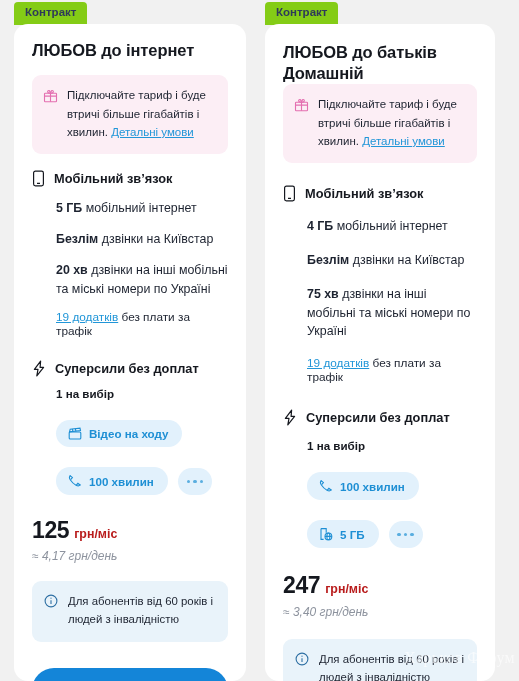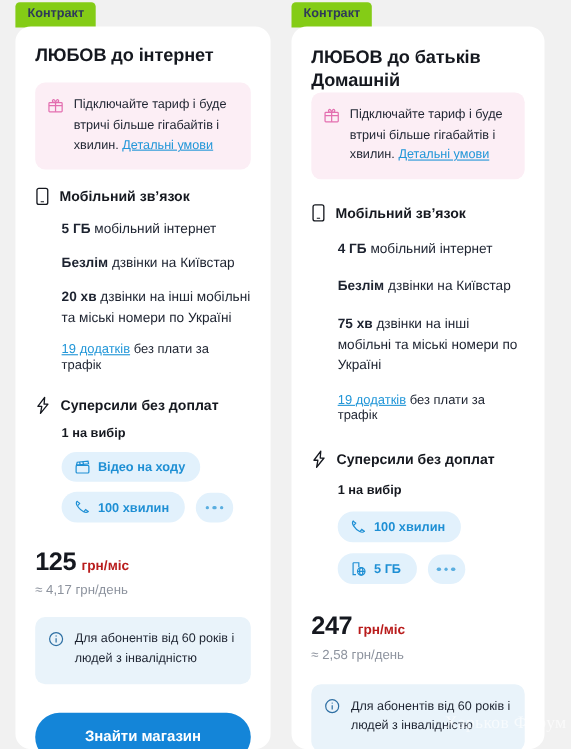--- a/index.html
+++ b/index.html
@@ -98,21 +98,21 @@
   }
 
   
   .choose {
     font-size: 11.6px;
     font-weight: bold;
     color: #15181f;
     padding-left: 24px;
   }
   .chips { padding-left: 24px; }
-  .chip-line { display: flex; align-items: center; gap: 10px; }
+  .chip-line { display: flex; align-items: center; gap: 10px; margin-top: 20px; }
   .chip {
     display: inline-flex;
     align-items: center;
     gap: 7px;
     background: #e2f1fc;
     border-radius: 40px;
     padding: 7px 14px 7px 12px;
     color: #1e8fd4;
     font-size: 11.6px;
     font-weight: bold;
@@ -150,20 +150,21 @@
     letter-spacing: -0.4px;
   }
   .price-unit {
     font-size: 12.4px;
     font-weight: bold;
     color: #b91c1c;
   }
   .price-day {
     font-size: 12px;
     color: #8d939e;
+    font-style: italic;
   }
 
   
   .note {
     display: flex;
     gap: 10px;
     background: #e9f3fa;
     border-radius: 9px;
     padding: 12px 12px 13px 12px;
   }
@@ -421,21 +422,21 @@
             <i></i>
             <i></i>
           </div>
         </div>
       </div>
 
       <div class="price-main">
         <span class="price-num">247</span>
         <span class="price-unit">грн/міс</span>
       </div>
-      <div class="price-day">≈ 2,58 грн/день</div>
+      <div class="price-day">≈ 3,40 грн/день</div>
 
       <div class="note">
         <svg class="icon-info" width="14" height="14" viewBox="0 0 14 14" fill="none" stroke="#2e6fa3" stroke-width="1.1">
           <circle cx="7" cy="7" r="5.9"></circle>
           <line x1="7" y1="6.2" x2="7" y2="10.1"></line>
           <circle cx="7" cy="4.2" r="0.6" fill="#2e6fa3" stroke="none"></circle>
         </svg>
         <div class="note-text">Для абонентів від 60 років і людей з інвалідністю</div>
       </div>
 

